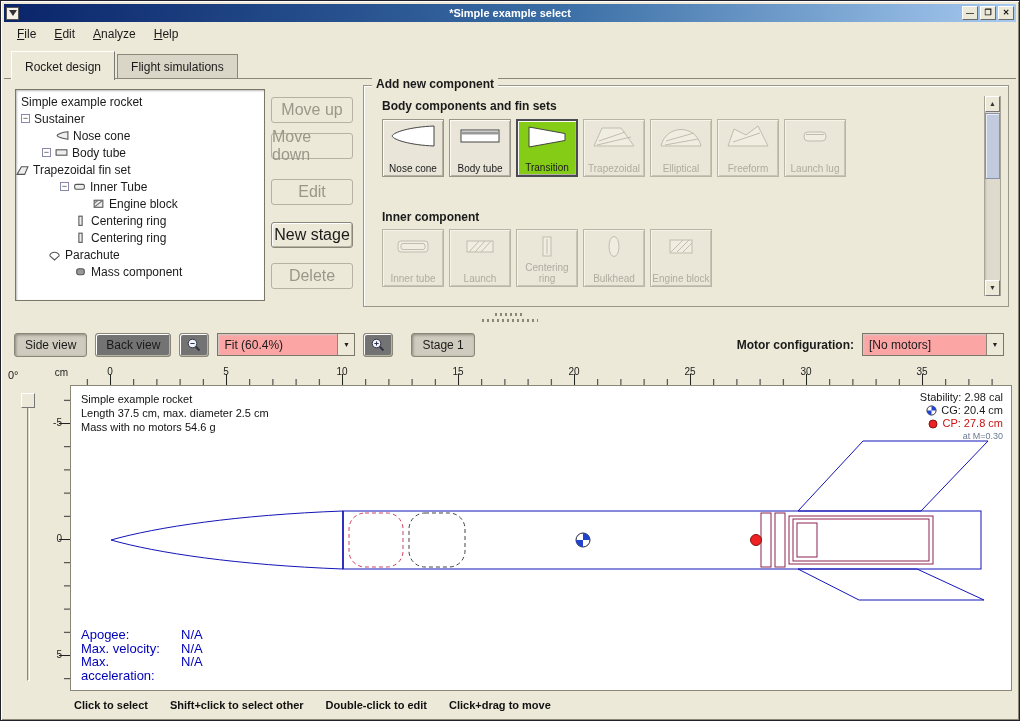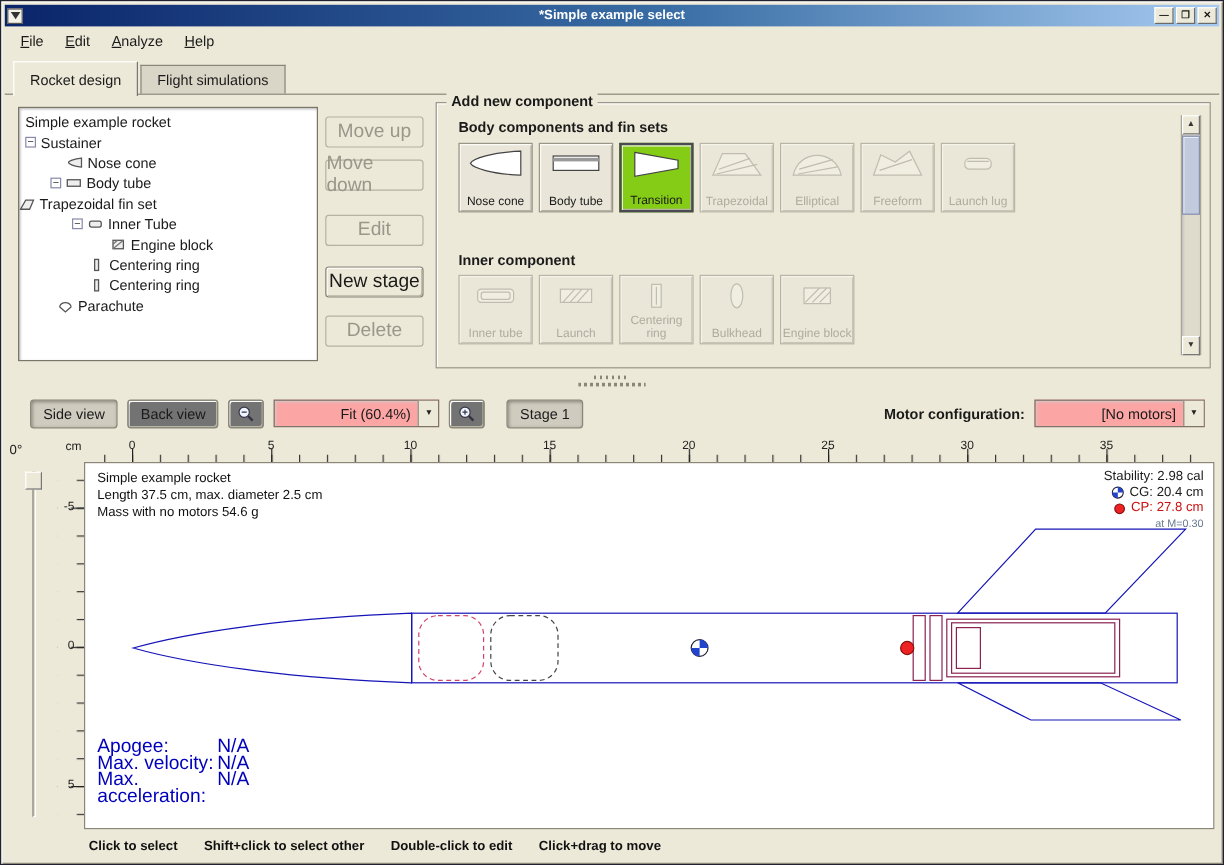--- a/index.html
+++ b/index.html
@@ -54,21 +54,21 @@
   .card.disabled .ci *{stroke:#a6a296;}
   
   .sbar{position:absolute;right:7px;top:10px;bottom:10px;width:17px;background:#dedacc;border:1px solid #a8a496;box-shadow:inset 1px 1px 2px #bbb;}
   .sbtn{position:absolute;left:0;width:15px;height:16px;background:#ece9d8;border:1px solid;border-color:#fff #777 #777 #fff;
     font-size:7px;text-align:center;line-height:14px;color:#333;}
   .sthumb{position:absolute;left:0;top:16px;width:15px;height:66px;background:#c2cade;border:1px solid #8890ac;box-shadow:inset 1px 1px 0 #e8ecf8;}
   
   .splitter{position:absolute;left:3px;right:3px;top:308px;height:17px;}
   .dots{position:absolute;left:50%;transform:translateX(-50%);height:3px;background:repeating-linear-gradient(to right,#8a8678 0 2px,transparent 2px 5px);}
   
-  .vtoolbar{position:absolute;left:12px;right:3px;top:325px;height:37px;display:flex;align-items:center;gap:8px;padding:0 12px;text-align:right;}
+  .vtoolbar{position:absolute;left:1px;right:3px;top:325px;height:37px;display:flex;align-items:center;gap:8px;padding:0 12px;}
   .tbtn{height:24px;background:#737373;border:1px solid #8a8678;border-radius:3px;box-shadow:inset 1px 1px 0 #fff,inset -1px -1px 0 #b8b4a4;
     display:flex;align-items:center;justify-content:center;padding:0 10px;}
   .tbtn.pressed{background:#cfcbbe;box-shadow:inset 1px 1px 3px rgba(0,0,0,.35);}
   .iconbtn{width:30px;padding:0;}
   .combo{height:23px;background:#fca5a5;border:1px solid #7a7668;box-shadow:inset 1px 1px 2px #ccc;display:flex;align-items:center;}
   .combo .cval{padding:0 6px;flex:1;white-space:nowrap;}
   .combo .carrow{width:17px;height:100%;background:#ece9d8;border-left:1px solid #8a8678;font-size:7px;display:flex;align-items:center;justify-content:center;color:#222;}
   .motor-label{margin-left:auto;font-weight:bold;}
   
   .rocketarea{position:absolute;left:3px;right:3px;top:362px;height:330px;}
@@ -80,21 +80,21 @@
   .hruler{position:absolute;left:66px;top:2px;width:942px;height:20px;}
   .hruler .hlabel{position:absolute;top:1px;width:24px;text-align:center;font-size:10px;color:#222;}
   .vruler{position:absolute;left:44px;top:22px;width:22px;height:306px;}
   .vruler .vlabel{position:absolute;right:8px;width:14px;text-align:right;font-size:10px;color:#222;margin-top:-6px;}
   .canvas{position:absolute;left:66px;top:22px;width:942px;height:306px;background:#fff;border:1px solid #8a8678;}
   .info-block{position:absolute;left:10px;top:6px;font-size:11px;line-height:14px;color:#111;}
   .stat-block{position:absolute;right:8px;top:5px;font-size:11px;line-height:13px;text-align:right;}
   .stat-line{display:flex;justify-content:flex-end;align-items:center;gap:4px;}
   .cp-text{color:#cc1111;}
   .mach-text{font-size:9px;color:#6a7a92;}
-  .flight-block{position:absolute;left:10px;bottom:20px;color:#0000bb;font-size:16px;line-height:13.5px;}
+  .flight-block{position:absolute;left:10px;bottom:8px;color:#0000bb;font-size:13px;line-height:13.5px;}
   .fl-row{display:flex;}
   .fl-row .fl-label{width:100px;}
   
   .statusbar{position:absolute;left:3px;right:3px;top:692px;height:24px;display:flex;align-items:center;gap:22px;padding-left:70px;
     font-size:11px;font-weight:bold;color:#111;}
 </style>
 </head>
 <body>
 
 <div class="window">
@@ -175,20 +175,26 @@
       <svg class="ti" viewBox="0 0 12 12">
           <rect x="4.5" y="2" width="3" height="8.5" fill="#eee" stroke="#555"></rect>
         </svg>
       <span>Centering ring</span>
     </div>
     <div class="trow" style="padding-left:32px">
       <svg class="ti" viewBox="0 0 12 12">
           <path d="M1.5,7 A4.8,4.8 0 0 1 10.5,7 M1.5,7 L6,11 L10.5,7" fill="none" stroke="#555"></path>
         </svg>
       <span>Parachute</span>
+    </div>
+    <div class="trow" style="padding-left:58px">
+      <svg class="ti" viewBox="0 0 12 12">
+          <rect x="2.5" y="3.5" width="7" height="5.5" rx="2" fill="#999" stroke="#555"></rect>
+        </svg>
+      <span>Mass component</span>
     </div>
   </div>
 
   <div class="abtn disabled" style="top:96px">Move up</div>
   <div class="abtn disabled" style="top:132px">Move down</div>
   <div class="abtn disabled" style="top:178px">Edit</div>
   <div class="abtn" style="top:221px">New stage</div>
   <div class="abtn disabled" style="top:262px">Delete</div>
 
   <div class="groupbox">

